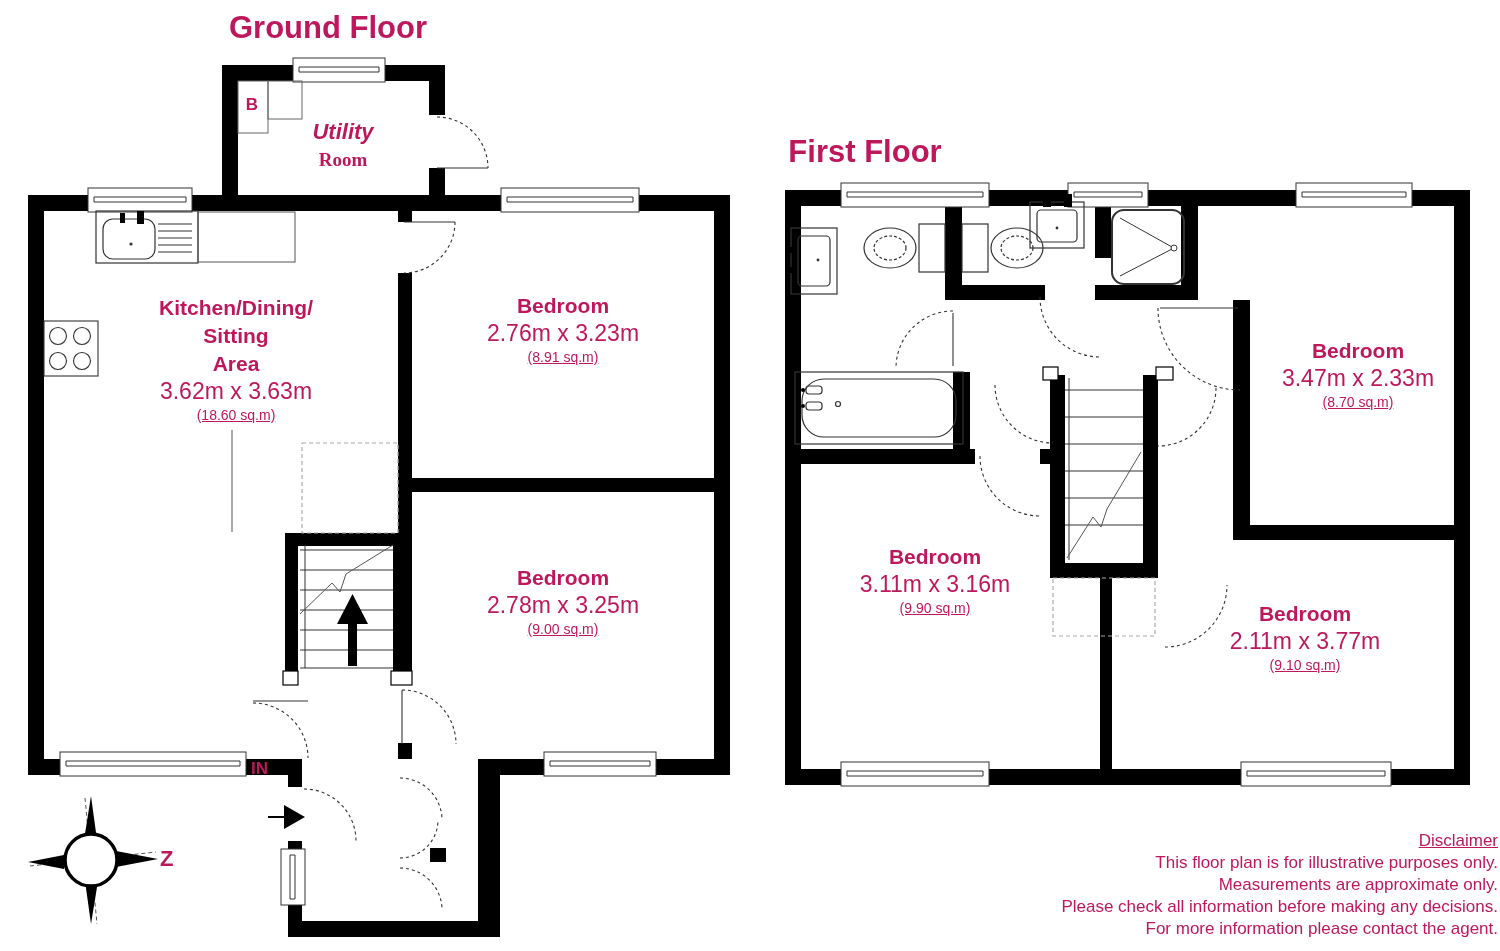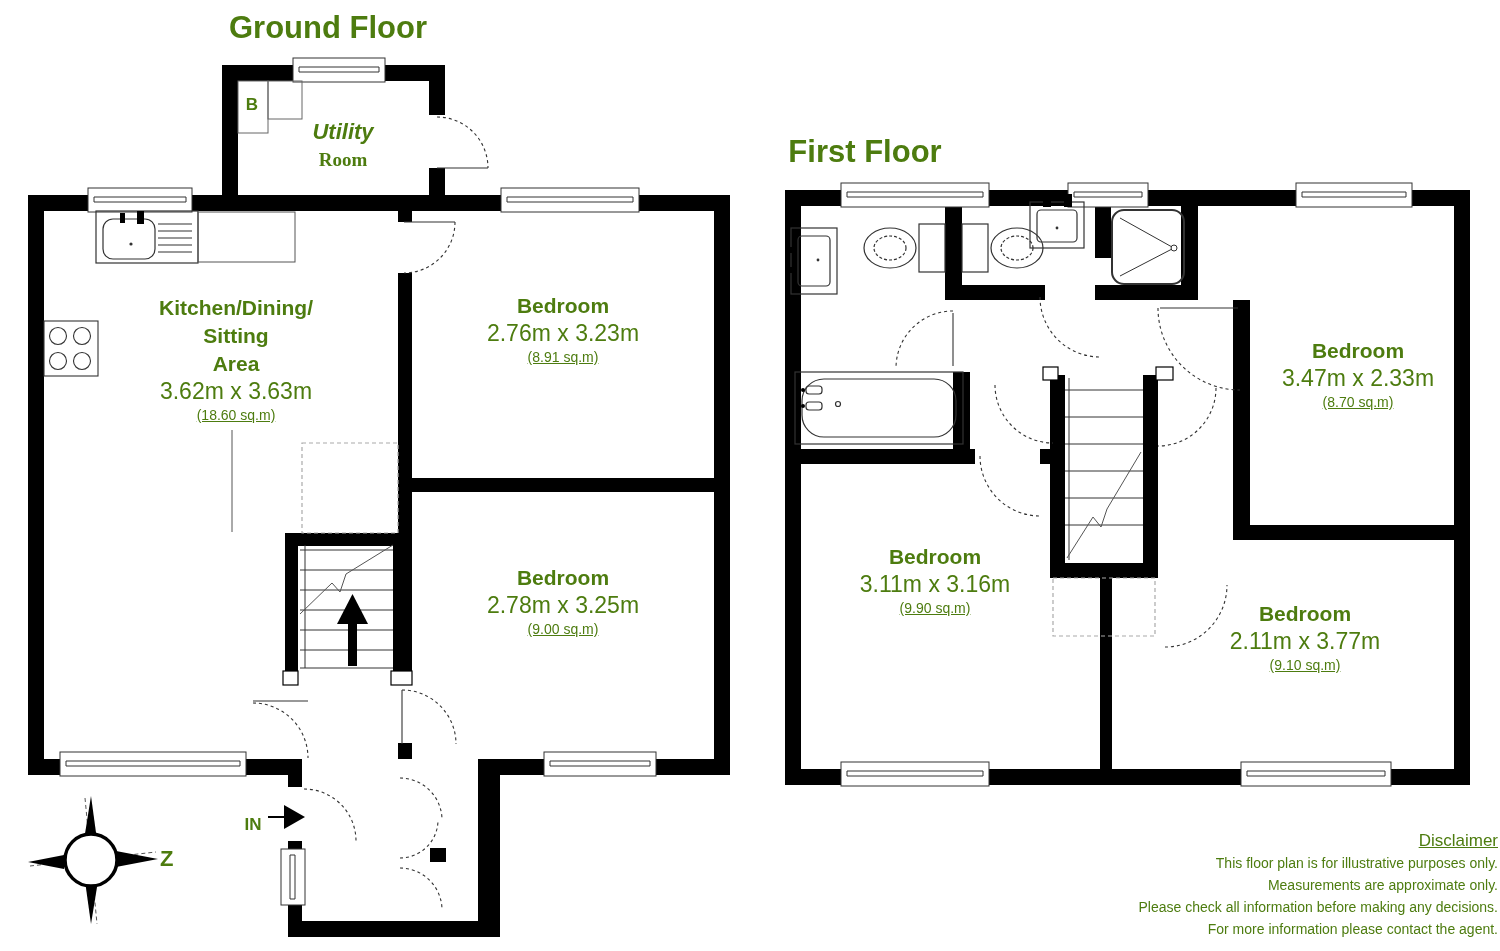--- a/index.html
+++ b/index.html
@@ -1,27 +1,27 @@
 <!DOCTYPE html>
 <html><head>
 <meta charset="utf-8">
 <style>
   html,body{margin:0;padding:0;background:#ffffff;}
   #stage{position:relative;width:1500px;height:951px;background:#ffffff;overflow:hidden;
-         font-family:"Liberation Sans", sans-serif;color:#4d7c0f;}
+         font-family:"Liberation Sans", sans-serif;color:#be185d;}
   #plan-svg{position:absolute;left:0;top:0;}
   .lbl{position:absolute;text-align:center;line-height:1;z-index:5;}
   .floor-title{font-size:31px;font-weight:bold;letter-spacing:0px;white-space:nowrap;}
   .room-name{font-size:21px;font-weight:bold;line-height:28px;}
   .room-dims{font-size:23px;line-height:26px;}
   .room-area{font-size:14px;line-height:22px;text-decoration:underline;}
   .small-bold{font-weight:bold;}
   .disclaimer{position:absolute;left:1028px;top:830px;width:470px;text-align:right;z-index:5;}
   .disclaimer .head{font-size:17px;line-height:22px;text-decoration:underline;}
-  .disclaimer .dline{font-size:14px;line-height:22px;}
+  .disclaimer .dline{font-size:17px;line-height:22px;}
 </style>
 </head>
 <body>
 
 <div id="stage">
 
 <svg id="plan-svg" width="1500" height="951" viewBox="0 0 1500 951">
 
   <g>
 
@@ -352,21 +352,21 @@
   <div class="room-dims">2.76m x 3.23m</div>
   <div class="room-area">(8.91 sq.m)</div>
 </div>
 
 <div class="lbl" style="left:463px;top:564px;width:200px;">
   <div class="room-name">Bedroom</div>
   <div class="room-dims">2.78m x 3.25m</div>
   <div class="room-area">(9.00 sq.m)</div>
 </div>
 
-<div class="lbl small-bold" style="left:238px;top:816px;width:30px;font-size:17px;text-align:center;">IN</div>
+<div class="lbl small-bold" style="left:238px;top:760px;width:30px;font-size:17px;text-align:right;">IN</div>
 
 <div class="lbl small-bold" style="left:160px;top:848px;width:30px;font-size:22px;text-align:left;">Z</div>
 
 <div class="lbl" style="left:1258px;top:337px;width:200px;">
   <div class="room-name">Bedroom</div>
   <div class="room-dims">3.47m x 2.33m</div>
   <div class="room-area">(8.70 sq.m)</div>
 </div>
 
 <div class="lbl" style="left:835px;top:543px;width:200px;">

